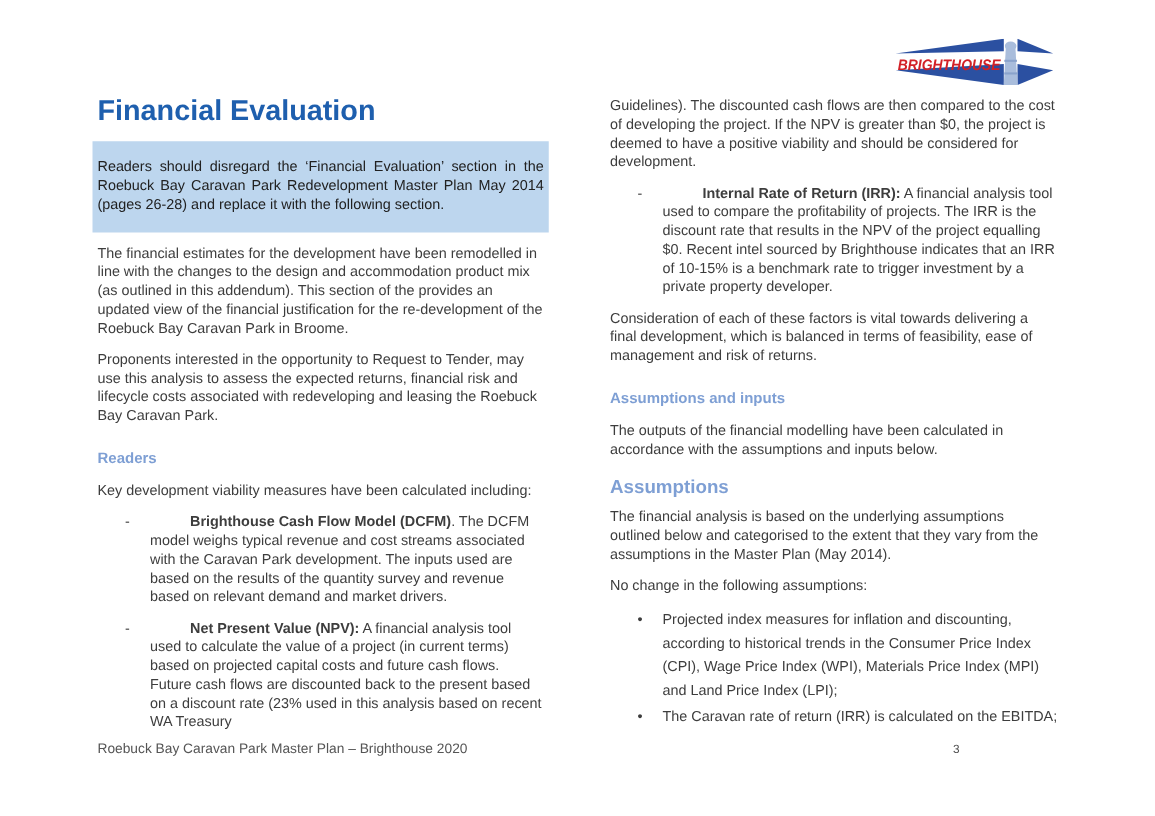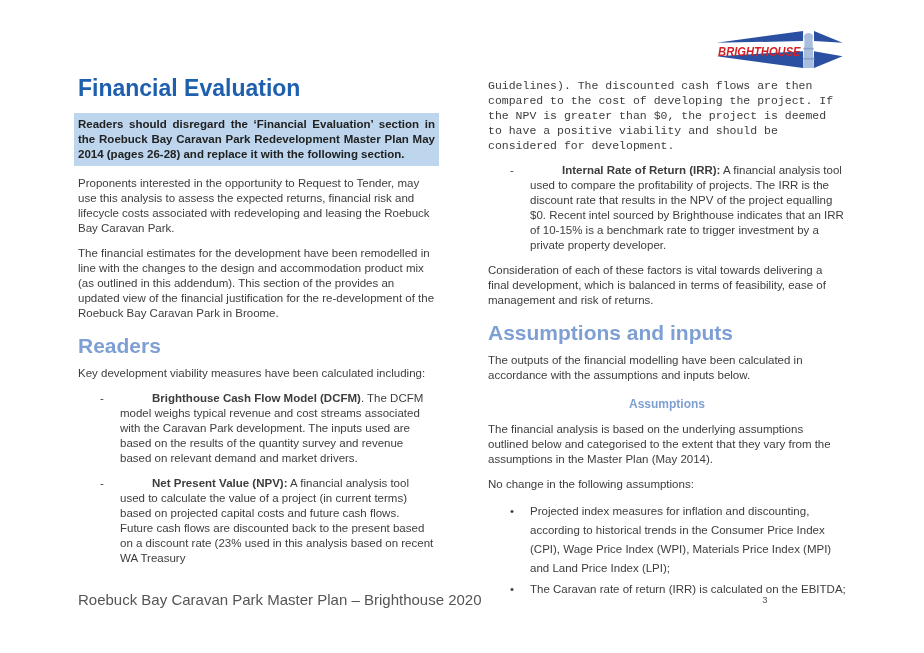--- a/index.html
+++ b/index.html
@@ -7,34 +7,34 @@
   body {
     width:924px; height:653px; position:relative; overflow:hidden;
     font-family:"Liberation Sans", sans-serif;
     color:#3d3d3d; font-size:11.5px; line-height:15px;
   }
   .logo { position:absolute; left:714px; top:31px; width:131px; height:37px; }
   .col { position:absolute; top:70px; }
   .col-left  { left:78px;  width:357px; }
   .col-right { left:488px; width:358px; }
   h1.doc-title { font-size:23px; line-height:21px; font-weight:bold; color:#1e5fae; margin:8px 0 14px 0; }
-  h2.sec-head  { font-size:21px; line-height:18px; font-weight:bold; color:#7e9fd4; margin:16px 0 11px 0; }
-  h3.sub-head  { font-size:12px; line-height:15px; font-weight:bold; color:#7e9fd4; margin:14px 0 10px 0;text-align:center; }
+  h2.sec-head  { font-size:12px; line-height:18px; font-weight:bold; color:#7e9fd4; margin:16px 0 11px 0; }
+  h3.sub-head  { font-size:15px; line-height:15px; font-weight:bold; color:#7e9fd4; margin:14px 0 10px 0; }
   p.body-p { margin:0 0 10px 0; }
   p.highlight {
-    background:#bdd6ee; color:#212121; font-weight:bold;
-    text-align:justify; padding:4px 4px; margin:0 -4px 10px -4px;
+    background:#bdd6ee; color:#212121; font-weight:normal;
+    text-align:justify; padding:14px 4px; margin:0 -4px 10px -4px;
   }
   .hang { margin-left:42px; }
   .li { position:relative; padding-left:42px; margin:0 0 10px 0; }
   .li .marker { position:absolute; left:22px; top:0; }
   .li-loose { line-height:19px; margin-bottom:4px; }
   .lead { font-weight:bold;margin-left:32px; }
   .footer-left {
-    position:absolute; left:78px; top:592px; font-size:15px; color:#555555;
+    position:absolute; left:78px; top:592px; font-size:11px; color:#555555;
   }
   .footer-page {
     position:absolute; left:755px; top:592px; width:20px; text-align:center;
     font-size:9.5px; color:#555555;
   }
   .brand-text { font-style:italic; font-weight:bold; }
 </style>
 </head>
 <body>
 
@@ -56,42 +56,42 @@
 
     <text x="2" y="30" class="brand-text" font-size="14.5" fill="#d22027" textLength="98" lengthAdjust="spacingAndGlyphs">BRIGHTHOUSE</text>
   </svg>
 </div>
 
 <div class="col col-left">
   <h1 class="doc-title">Financial Evaluation</h1>
 
   <p class="highlight">Readers should disregard the ‘Financial Evaluation’ section in the Roebuck Bay Caravan Park Redevelopment Master Plan May 2014 (pages 26-28) and replace it with the following section.</p>
 
+  <p class="body-p">The financial estimates for the development have been remodelled in line with the changes to the design and accommodation product mix (as outlined in this addendum). This section of the provides an updated view of the financial justification for the re-development of the Roebuck Bay Caravan Park in Broome.</p>
+
   <p class="body-p">Proponents interested in the opportunity to Request to Tender, may use this analysis to assess the expected returns, financial risk and lifecycle costs associated with redeveloping and leasing the Roebuck Bay Caravan Park.</p>
-
-  <p class="body-p">The financial estimates for the development have been remodelled in line with the changes to the design and accommodation product mix (as outlined in this addendum). This section of the provides an updated view of the financial justification for the re-development of the Roebuck Bay Caravan Park in Broome.</p>
 
   <h2 class="sec-head">Readers</h2>
 
 
   <p class="body-p">Key development viability measures have been calculated including:</p>
 
   <div class="li">
     <span class="marker">-</span>
     <span class="lead">Brighthouse Cash Flow Model (DCFM)</span><span>. The DCFM model weighs typical revenue and cost streams associated with the Caravan Park development. The inputs used are based on the results of the quantity survey and revenue based on relevant demand and market drivers.</span>
   </div>
 
   <div class="li">
     <span class="marker">-</span>
     <span class="lead">Net Present Value (NPV):</span><span> A financial analysis tool used to calculate the value of a project (in current terms) based on projected capital costs and future cash flows. Future cash flows are discounted back to the present based on a discount rate (23% used in this analysis based on recent WA Treasury</span>
   </div>
 </div>
 
 <div class="col col-right">
-  <p class="body-p hang" style="margin-top:8px;font-family:Liberation Mono, monospace;">Guidelines). The discounted cash flows are then compared to the cost of developing the project. If the NPV is greater than $0, the project is deemed to have a positive viability and should be considered for development.</p>
+  <p class="body-p hang" style="margin-top:8px;">Guidelines). The discounted cash flows are then compared to the cost of developing the project. If the NPV is greater than $0, the project is deemed to have a positive viability and should be considered for development.</p>
 
   <div class="li">
     <span class="marker">-</span>
     <span class="lead">Internal Rate of Return (IRR):</span><span> A financial analysis tool used to compare the profitability of projects. The IRR is the discount rate that results in the NPV of the project equalling $0. Recent intel sourced by Brighthouse indicates that an IRR of 10-15% is a benchmark rate to trigger investment by a private property developer.</span>
   </div>
 
   <p class="body-p">Consideration of each of these factors is vital towards delivering a final development, which is balanced in terms of feasibility, ease of management and risk of returns.</p>
 
   <h2 class="sec-head">Assumptions and inputs</h2>
 

